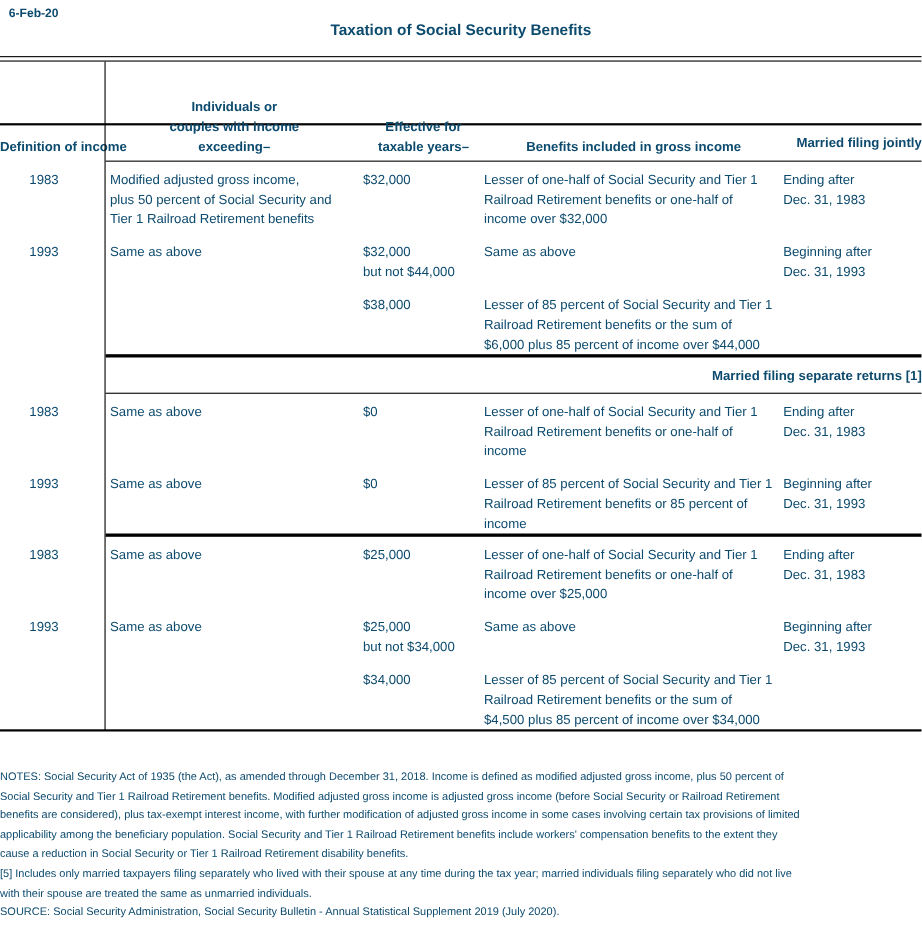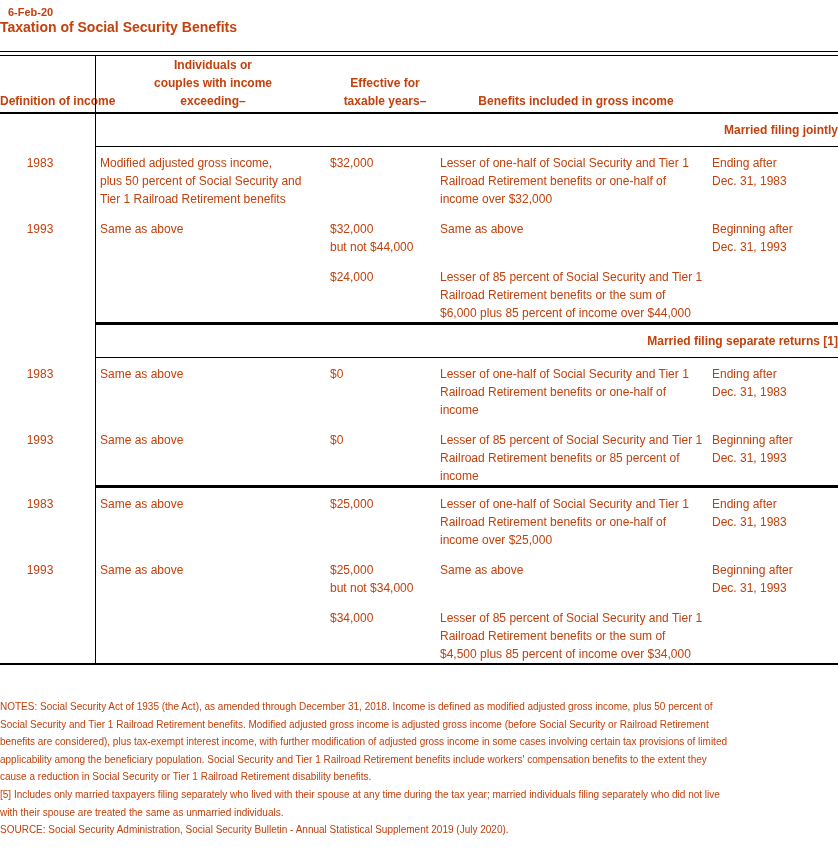--- a/index.html
+++ b/index.html
@@ -1,29 +1,29 @@
 <!DOCTYPE html>
 <html><head>
 <meta charset="utf-8">
 <style>
   html,body{margin:0;padding:0;background:#ffffff;}
   .page{
     position:relative;
     width:838px;height:857px;
-    background:#ffffff;color:#c2410c;
+    background:#ffffff;color:#0c4a6e;
     font-family:"Liberation Sans","DejaVu Sans",sans-serif;
     overflow:hidden;
   }
   .date{
     position:absolute;top:6px;left:8px;
     font-size:11px;font-weight:bold;
   }
   .title{
     position:absolute;top:19px;left:0;width:838px;
-    font-size:14px;font-weight:bold;
+    text-align:center;font-size:14px;font-weight:bold;
   }
   .table{
     position:absolute;top:51px;left:0;width:838px;
   }
   .rule-double{
     height:5px;box-sizing:border-box;
     border-top:1px solid #000;border-bottom:1px solid #000;
   }
   .vline{
     position:absolute;left:95px;top:5px;bottom:1px;width:1px;
@@ -32,21 +32,21 @@
   .grid{
     display:grid;
     grid-template-columns:96px 234px 110px 272px 126px;
   }
   .hrow{
     height:56px;box-sizing:border-box;
     align-items:end;padding-bottom:3px;
   }
   .hc{
     font-size:12px;font-weight:bold;line-height:18px;
-    text-align:center;white-space:pre;
+    text-align:center;white-space:pre;margin-top:32px;
   }
   .rule2{height:2px;background:#000;}
   .stitle{
     margin-left:96px;box-sizing:border-box;
     padding:7px 0 7px 0;border-bottom:1px solid #000;
     text-align:right;font-size:12px;font-weight:bold;line-height:18px;
   }
   .divider{height:3px;background:#000;margin-left:96px;}
   .row{padding-top:12px;font-size:12px;line-height:18px;}
   .row.first{padding-top:7px;}
@@ -105,21 +105,21 @@
         <div class="cell ce">$32,000
 but not $44,000</div>
         <div class="cell cb">Same as above</div>
         <div class="cell cf">Beginning after
 Dec. 31, 1993</div>
       </div>
 
       <div class="grid row">
         <div class="cell cy"></div>
         <div class="cell cd"></div>
-        <div class="cell ce">$24,000</div>
+        <div class="cell ce">$38,000</div>
         <div class="cell cb">Lesser of 85 percent of Social Security and Tier 1
 Railroad Retirement benefits or the sum of
 $6,000 plus 85 percent of income over $44,000</div>
         <div class="cell cf"></div>
       </div>
     </div>
 
     <div class="divider"></div>
 
     <div>

